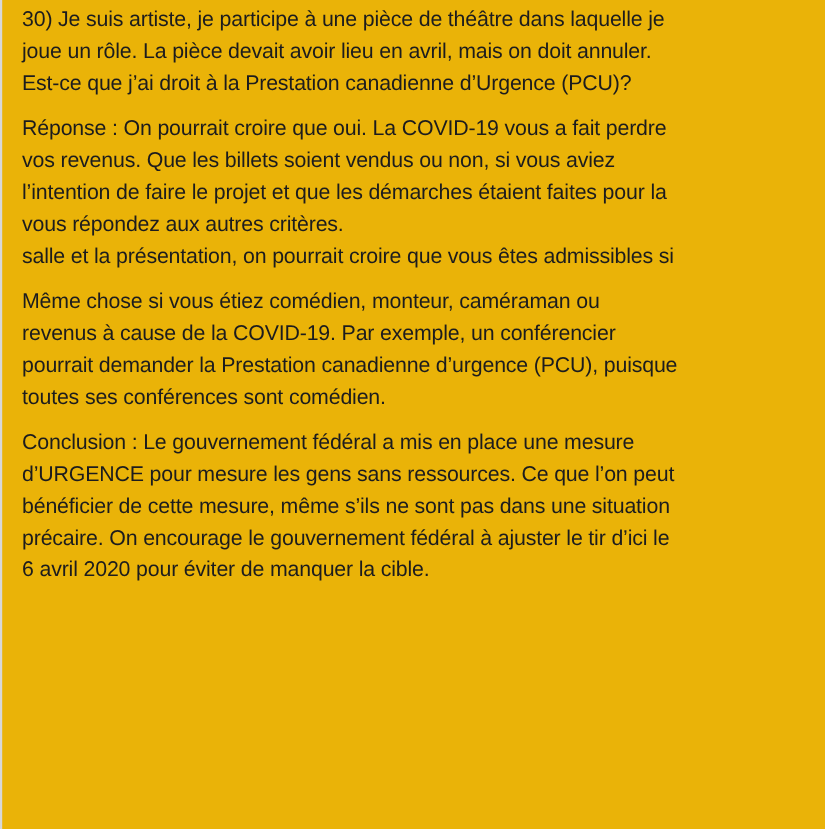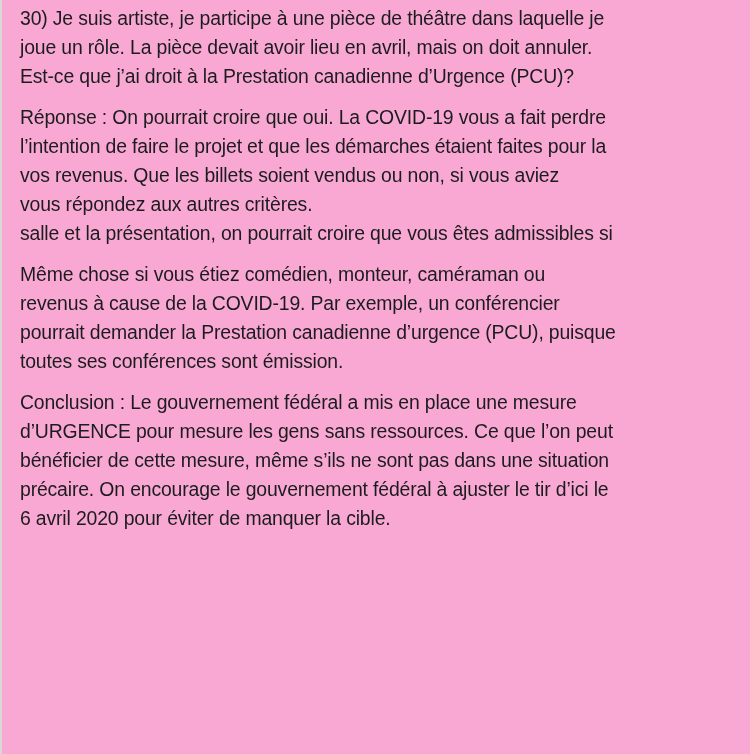--- a/index.html
+++ b/index.html
@@ -28,38 +28,38 @@
     padding: 0;
   }
   .page .line {
     display: block;
     white-space: nowrap;
   }
 </style>
 </head>
 <body>
 
-<div class="page" id="doc" style="background: #f9a8d4; color: rgb(28, 28, 30); border-left-color: rgb(216, 216, 216);">
+<div class="page" id="doc" style="background: #eab308; color: rgb(28, 28, 30); border-left-color: rgb(216, 216, 216);">
     <p>
       <span class="line">30) Je suis artiste, je participe à une pièce de théâtre dans laquelle je</span>
       <span class="line">joue un rôle. La pièce devait avoir lieu en avril, mais on doit annuler.</span>
       <span class="line">Est-ce que j’ai droit à la Prestation canadienne d’Urgence (PCU)?</span>
     </p>
     <p>
       <span class="line">Réponse : On pourrait croire que oui. La COVID-19 vous a fait perdre</span>
+      <span class="line">vos revenus. Que les billets soient vendus ou non, si vous aviez</span>
       <span class="line">l’intention de faire le projet et que les démarches étaient faites pour la</span>
-      <span class="line">vos revenus. Que les billets soient vendus ou non, si vous aviez</span>
       <span class="line">vous répondez aux autres critères.</span>
       <span class="line">salle et la présentation, on pourrait croire que vous êtes admissibles si</span>
     </p>
     <p>
       <span class="line">Même chose si vous étiez comédien, monteur, caméraman ou</span>
       <span class="line">revenus à cause de la COVID-19. Par exemple, un conférencier</span>
       <span class="line">pourrait demander la Prestation canadienne d’urgence (PCU), puisque</span>
-      <span class="line">toutes ses conférences sont émission.</span>
+      <span class="line">toutes ses conférences sont comédien.</span>
     </p>
     <p>
       <span class="line">Conclusion : Le gouvernement fédéral a mis en place une mesure</span>
       <span class="line">d’URGENCE pour mesure les gens sans ressources. Ce que l’on peut</span>
       <span class="line">bénéficier de cette mesure, même s’ils ne sont pas dans une situation</span>
       <span class="line">précaire. On encourage le gouvernement fédéral à ajuster le tir d’ici le</span>
       <span class="line">6 avril 2020 pour éviter de manquer la cible.</span>
     </p>
   </div>
 

